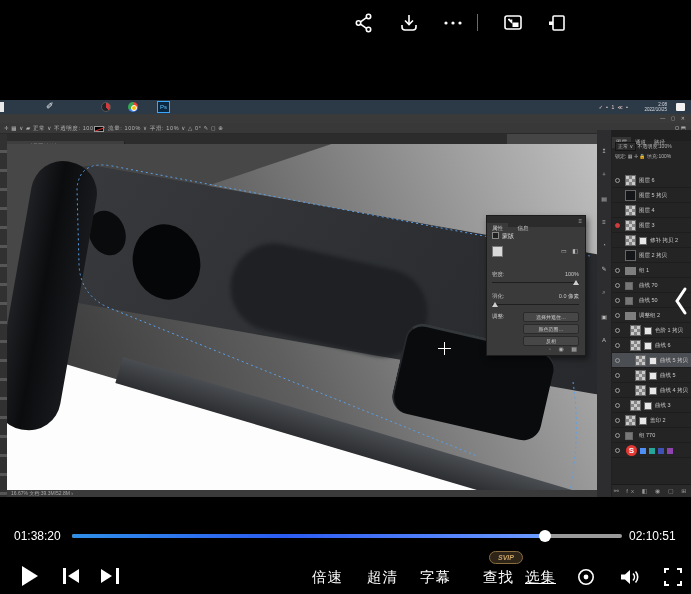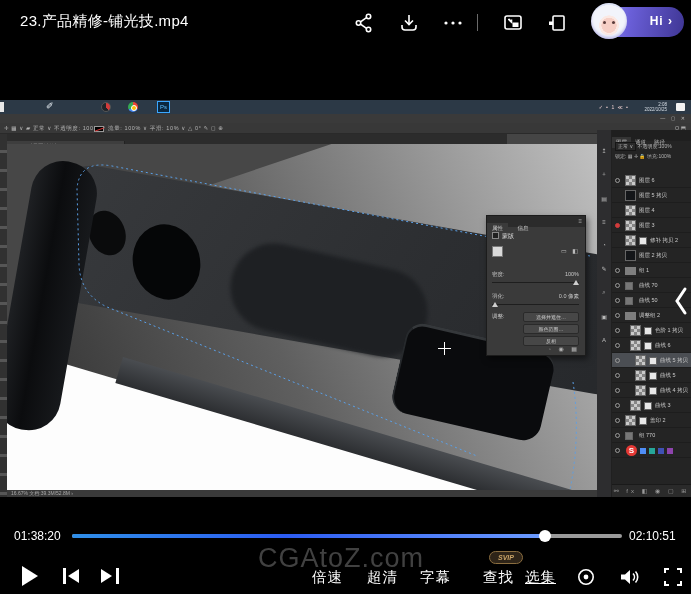--- a/index.html
+++ b/index.html
@@ -159,21 +159,20 @@
     text-align:center;line-height:12px;font-style:italic;}
   .ctl-icon{position:absolute;top:567px;width:20px;height:20px;color:#fff;z-index:2;}
   .ctl-icon svg{width:100%;height:100%;}
 </style>
 </head>
 <body>
 
 <div class="stage">
 
   <div class="topbar">
-    <div class="title">23.产品精修-铺光技.mp4</div>
 
     <div class="tb-ic" style="left:353px;">
       <svg viewBox="0 0 22 22" fill="none" stroke="#fff" stroke-width="1.6">
         <circle cx="15.5" cy="4.5" r="2.2"></circle>
           <circle cx="5.5" cy="11" r="2.2"></circle>
           <circle cx="15.5" cy="17.5" r="2.2"></circle>
         <line x1="7.5" y1="9.9" x2="13.5" y2="5.6"></line>
           <line x1="7.5" y1="12.1" x2="13.5" y2="16.4"></line>
       </svg>
     </div>
@@ -198,24 +197,20 @@
         <rect x="10.5" y="10.5" width="6" height="4.5" fill="#fff" stroke="none"></rect>
         <polyline points="6.5,7 9.5,10 9.5,7.6"></polyline>
           <line x1="6.5" y1="7" x2="9.5" y2="10"></line>
       </svg>
     </div>
     <div class="tb-ic" style="left:546px;">
       <svg viewBox="0 0 22 22" fill="none" stroke="#fff" stroke-width="1.6">
         <rect x="7" y="4" width="11" height="14" rx="1"></rect>
         <rect x="3" y="9.5" width="4" height="3.5" fill="#fff" stroke="none"></rect>
       </svg>
-    </div>
-    <div class="avatar-pill">
-      <div class="avatar"></div>
-      <div class="hi-label">Hi ›</div>
     </div>
   </div>
 
   <div class="video">
 
     <div class="vtaskbar">
       <div class="tk-sliver"></div>
       <div class="tk-feather">✐</div>
       <div class="tk-reddot"></div>
       <div class="tk-chrome"></div>
@@ -427,21 +422,20 @@
       </div>
     </div>
 
     <div class="sidechevron">
       <svg viewBox="0 0 16 30" fill="none" stroke="#fff" stroke-width="3" stroke-linecap="round">
         <polyline points="12,3 4,15 12,27"></polyline>
       </svg>
     </div>
   </div>
 
-  <div class="watermark">CGAtoZ.com</div>
 
   <div class="ptime" style="left:14px;">01:38:20</div>
   <div class="ptrack">
     <div class="pfill" id="pfill" style="width: 86%;"></div>
     <div class="pthumb" id="pthumb" style="left: calc(86% - 6px);"></div>
   </div>
   <div class="ptime" style="left:629px;">02:10:51</div>
 
   <div class="playbtn"></div>
   <div class="skipbtn" style="left:63px;">

